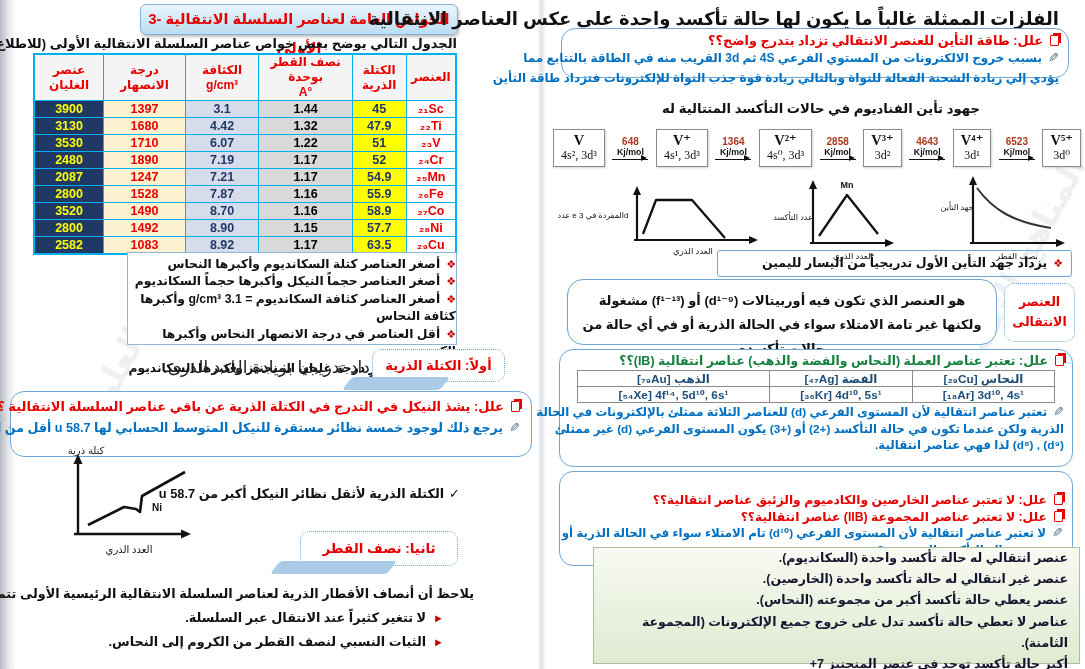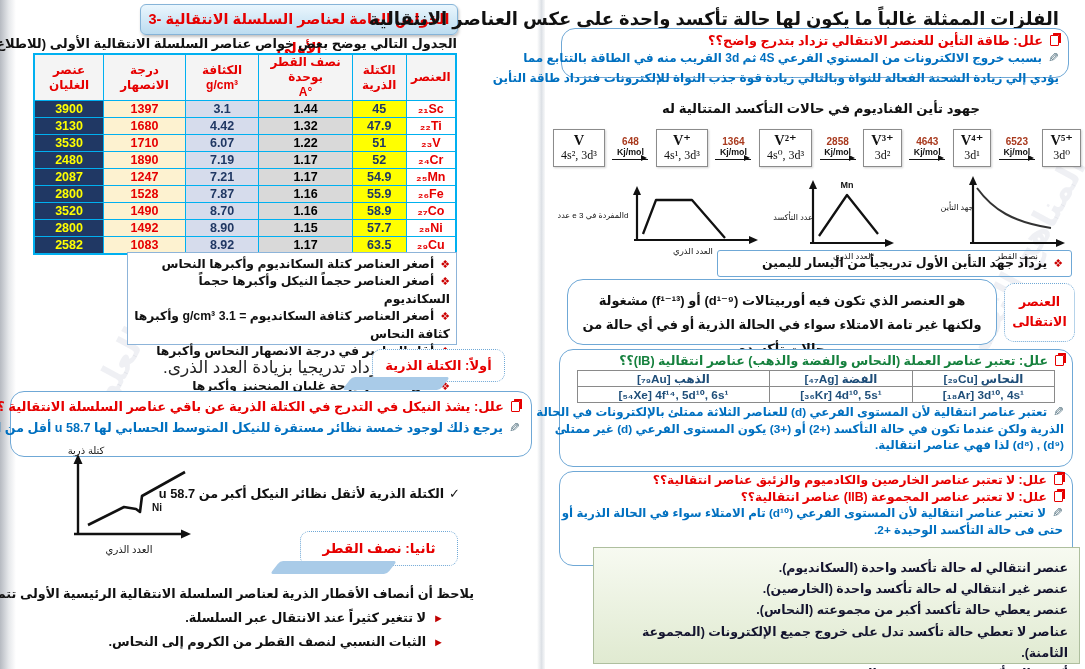--- a/index.html
+++ b/index.html
@@ -50,21 +50,21 @@
     height:38px; white-space:pre-line; line-height:1.25; }
   table.props td { height:17px; font-size:12.5px; font-weight:bold; }
   td.c-boil { background:#203864; color:#ffff00; }
   td.c-melt { background:#fdf2d0; color:#e60000; }
   td.c-dens { background:#d6dcec; color:#203864; }
   td.c-rad  { background:#d9d9d9; color:#000; }
   td.c-mass { background:#ffff00; color:#203864; }
   td.c-elem { background:#ffffff; color:#e60000; direction:ltr; }
 
   .notes-box { position:absolute; left:127px; top:252px; width:330px; height:93px;
-    border:1px solid #8db4d9; background:#fff; padding:3px 6px; font-size:12.3px;
+    border:1px solid #8db4d9; background:#fff; padding:3px 0; font-size:12.3px;
     font-weight:bold; line-height:17.4px; text-align:right; }
 
   #ribbon-mass { left:372px; top:349px; width:133px; height:33px; line-height:31px; }
   .mass-note { position:absolute; right:156px; top:357px; font-size:17px; color:#222; }
 
   #qa-nickel { left:10px; top:391px; width:522px; height:66px; padding:7px 11px; }
   #qa-nickel .q { font-size:13px; font-weight:bold; color:#e60000; text-align:right; }
   #qa-nickel .a { font-size:12.6px; font-weight:bold; color:#0070c0; text-align:right; margin-top:6px; }
 
   .check-line { position:absolute; right:80px; top:486px; font-size:12.8px; font-weight:bold; }
@@ -115,27 +115,27 @@
 
   #qa-coin { left:14px; top:349px; width:514px; height:118px; padding:3px 8px; }
   #qa-coin .q { font-size:12.5px; font-weight:bold; color:#15803d; text-align:right; }
   table.coin { width:478px; margin:2px auto 1px; border-collapse:collapse; direction:rtl; }
   table.coin th, table.coin td { border:1px solid #8a8a8a; text-align:center; height:16px;
     font-size:11.8px; font-weight:bold; }
   table.coin th { color:#1f4e79; }
   table.coin td { color:#1f4e79; direction:ltr; }
   #qa-coin .a { font-size:11.8px; font-weight:bold; color:#0070c0; text-align:right; line-height:16.5px; }
 
-  #qa-zinc { left:14px; top:471px; width:514px; height:95px; padding:0 9px; }
+  #qa-zinc { left:14px; top:471px; width:514px; height:95px; padding:20px 9px; }
   #qa-zinc .q { font-size:12.3px; font-weight:bold; color:#e60000; text-align:right; line-height:16.5px; }
   #qa-zinc .a { font-size:11.8px; font-weight:bold; color:#0070c0; text-align:right; line-height:16.5px; }
 
   .summary-box { position:absolute; left:48px; top:547px; width:487px; height:117px;
     background:linear-gradient(#f7faf1,#e0ead1); border:1px solid #aebf9e;
-    padding:10px 11px; }
+    padding:0 11px; }
   .summary-box .line { font-size:12.5px; font-weight:bold; color:#14142e;
     text-align:right; line-height:21.2px; }
 </style>
 </head>
 <body>
 
 <div class="page" id="page-left">
   <div class="edge-shadow"></div>
   <div class="wm" style="left:40px; top:320px;">مادة العلوم</div>
 

